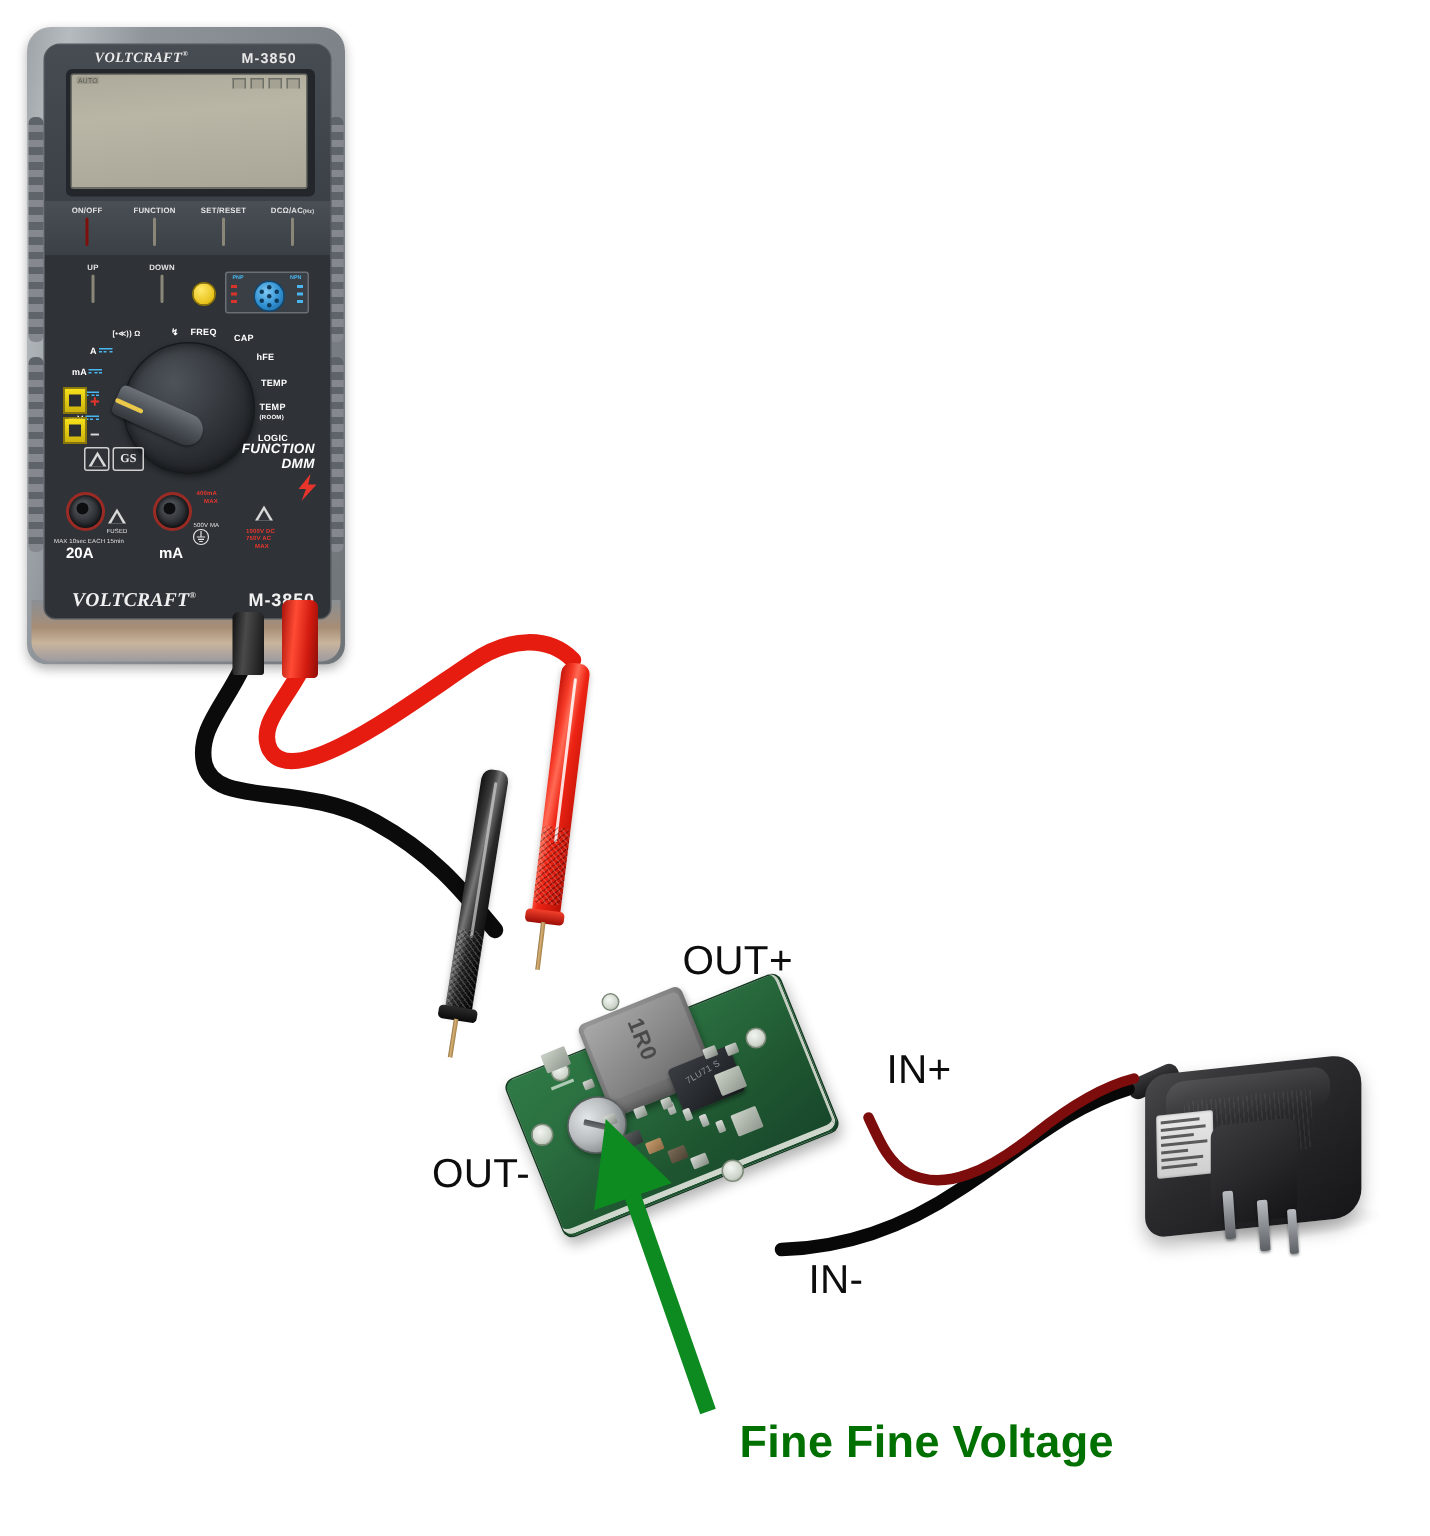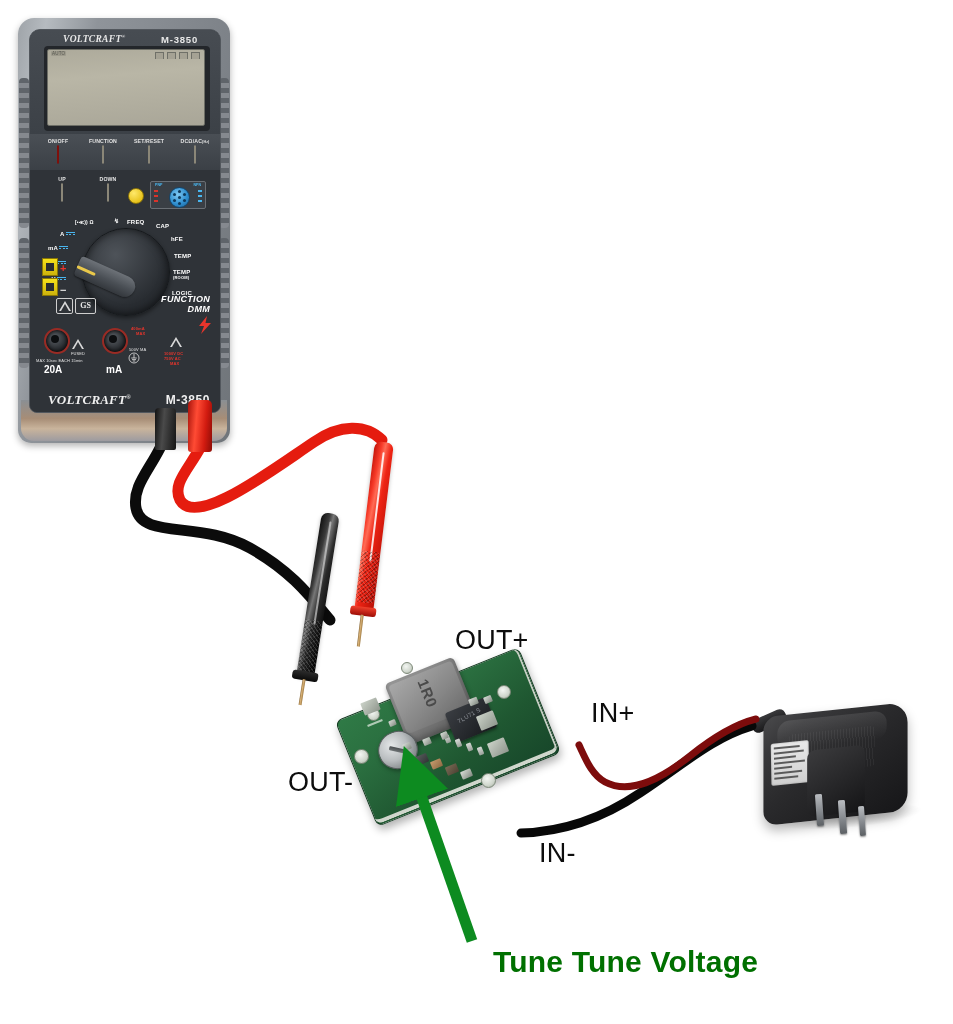--- a/index.html
+++ b/index.html
@@ -736,15 +736,15 @@
 
   <svg class="lead-svg" width="953" height="1024" viewBox="0 0 953 1024" style="z-index:9;">
     <defs>
       <marker id="greenhead" markerWidth="5" markerHeight="5" refX="2.2" refY="2.5" orient="auto">
         <path d="M0,0 L5,2.5 L0,5 z" fill="#0d8b20"></path>
       </marker>
     </defs>
     <path d="M472,941 L414,775" stroke="#0d8b20" stroke-width="11" fill="none" marker-end="url(#greenhead)"></path>
   </svg>
 
-  <div id="fineTuneText">Tune Tune Voltage</div>
+  <div id="fineTuneText">Fine Fine Voltage</div>
 
 </div>
 
 </body></html>

